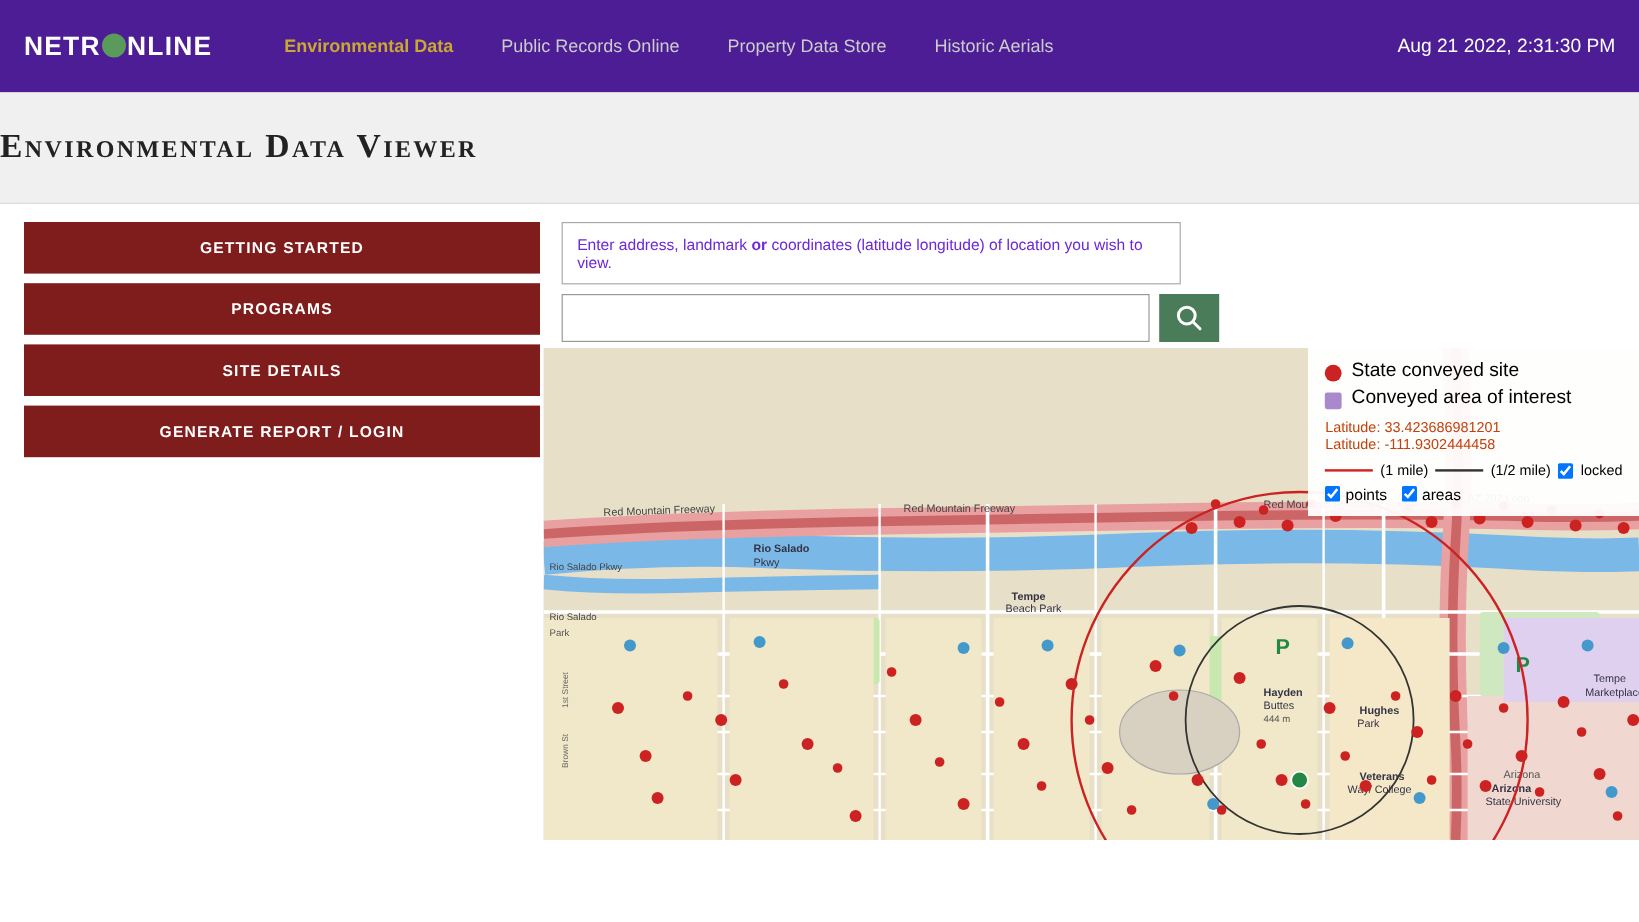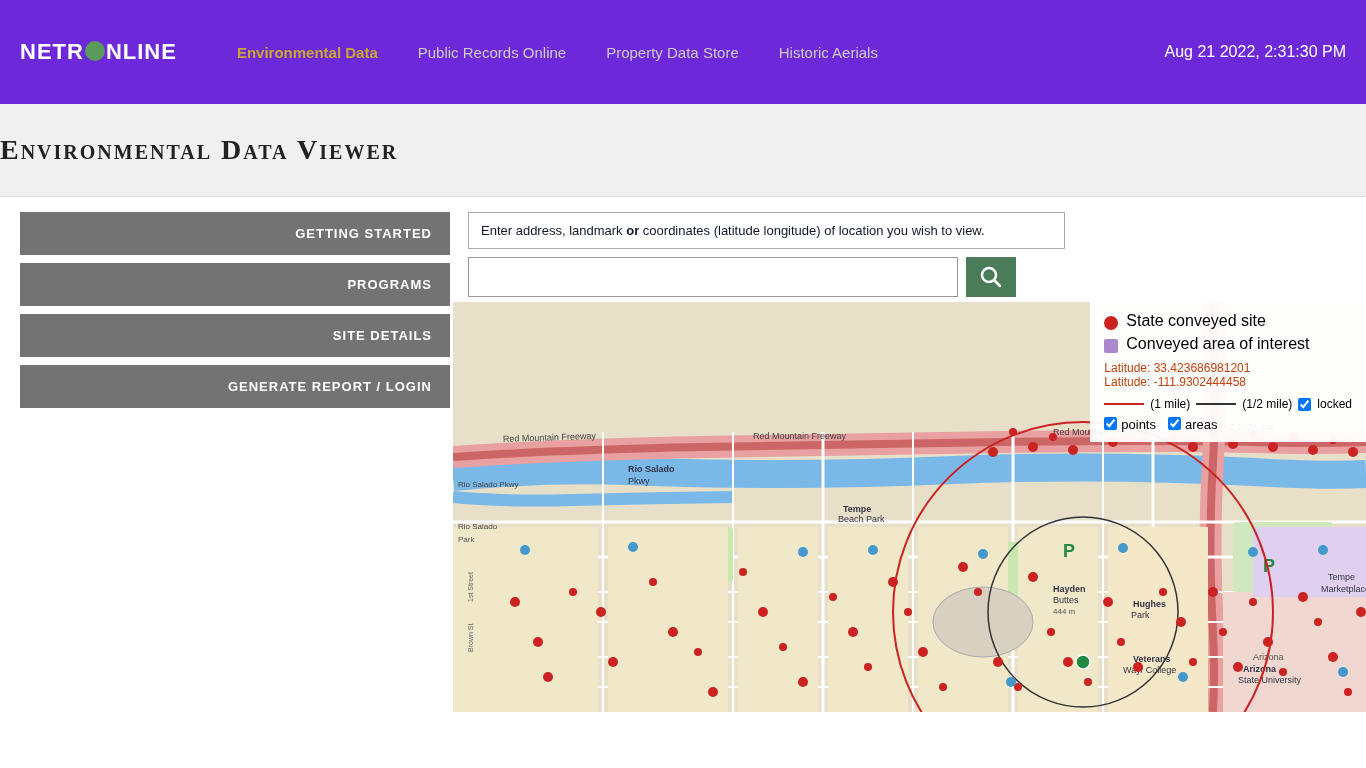--- a/index.html
+++ b/index.html
@@ -1,23 +1,23 @@
 <!DOCTYPE html>
 <html><head>
   <meta charset="utf-8">
   <style>
     * { margin: 0; padding: 0; box-sizing: border-box; }
     body { font-family: Arial, sans-serif; background: #fff; width: 1366px; min-height: 768px; overflow-x: hidden; }
 
     
     .header {
-      background: #6d28d9;
-      display: flex;
-      align-items: center;
-      height: 104px;
+      background: #4c1d95;
+      display: flex;
+      align-items: center;
+      height: 77px;
       padding: 12px 20px;
     }
     .logo {
       color: #fff;
       font-size: 22px;
       font-weight: bold;
       letter-spacing: 1px;
       margin-right: 40px;
       white-space: nowrap;
       font-family: 'Arial Black', Arial, sans-serif;
@@ -66,40 +66,40 @@
       border-bottom: 1px solid #ddd;
     }
     .page-title-banner h1 {
       font-size: 28px;
       font-family: Georgia, serif;
       font-variant: small-caps;
       color: #222;
       letter-spacing: 2px;
     }
     .sidebar-btn {
-      background: #737373;
+      background: #7f1d1d;
       color: #fff;
       font-size: 13px;
       font-weight: bold;
       letter-spacing: 1px;
       padding: 14px 18px;
       margin-bottom: 8px;
       cursor: pointer;
       width: 430px;
-      text-align: right;
+      text-align: center;
       border: none;
       display: block;
     }
     .search-hint {
       border: 1px solid #aaa;
       padding: 10px 12px;
       font-size: 13px;
-      color: #0f172a;
+      color: #6d28d9;
       background: #fff;
-      width: 597px;
+      width: 516px;
       margin-bottom: 8px;
     }
     .search-hint strong { font-weight: bold; }
     .search-row {
       display: flex;
       align-items: center;
       gap: 8px;
     }
     .search-input {
       border: 1px solid #999;

